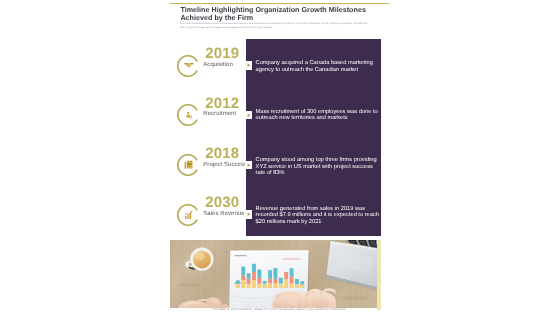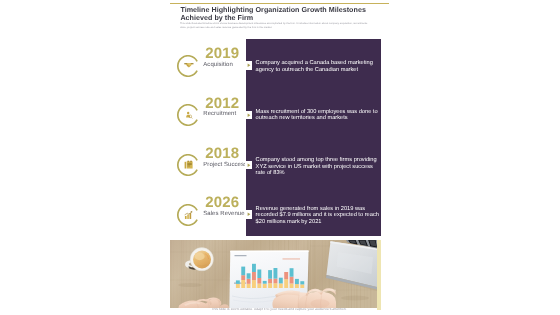--- a/index.html
+++ b/index.html
@@ -103,21 +103,21 @@
         <div class="ring" style="left:8.8px;top:-10.7px">
           <svg width="22" height="22" viewBox="0 0 22 22">
             <path d="M20.1 6.35 A10.2 10.2 0 1 0 20.1 15.65" fill="none" stroke="#b5ab58" stroke-width="1.7" stroke-linecap="butt"></path>
           </svg>
         </div>
         <div class="ico" style="left:8.8px;top:-11px"><svg width="22" height="22" viewBox="0 0 22 22">
             <g transform="translate(7.2 7.9) scale(0.72)">
               <use href="#icon-bar-chart-growth-icon"></use>
             </g>
           </svg></div>
-        <span class="year" style="left:37.3px;top:-16.1px">2026</span>
+        <span class="year" style="left:37.3px;top:-16.1px">2030</span>
         <span class="lab" style="left:35.3px;top:-3.4px">Sales Revenue</span>
         <div class="tag" style="left:76.6px;top:-4.0px">
           <svg width="7.6" height="8.4" viewBox="0 0 7.6 8.4">
             <path d="M2.6 2.5 L5.4 4.2 L2.6 5.9 Z" fill="#aca154"></path>
           </svg>
         </div>
       </div>
     </div>
   <div id="footer">This slide is 100% editable. Adapt it to your needs and capture your audience's attention.</div>
 <div class="ptext" style="left: 87.6px; top: 59.8px; width: 124px;">Company acquired a Canada based marketing agency to outreach the Canadian market</div>

